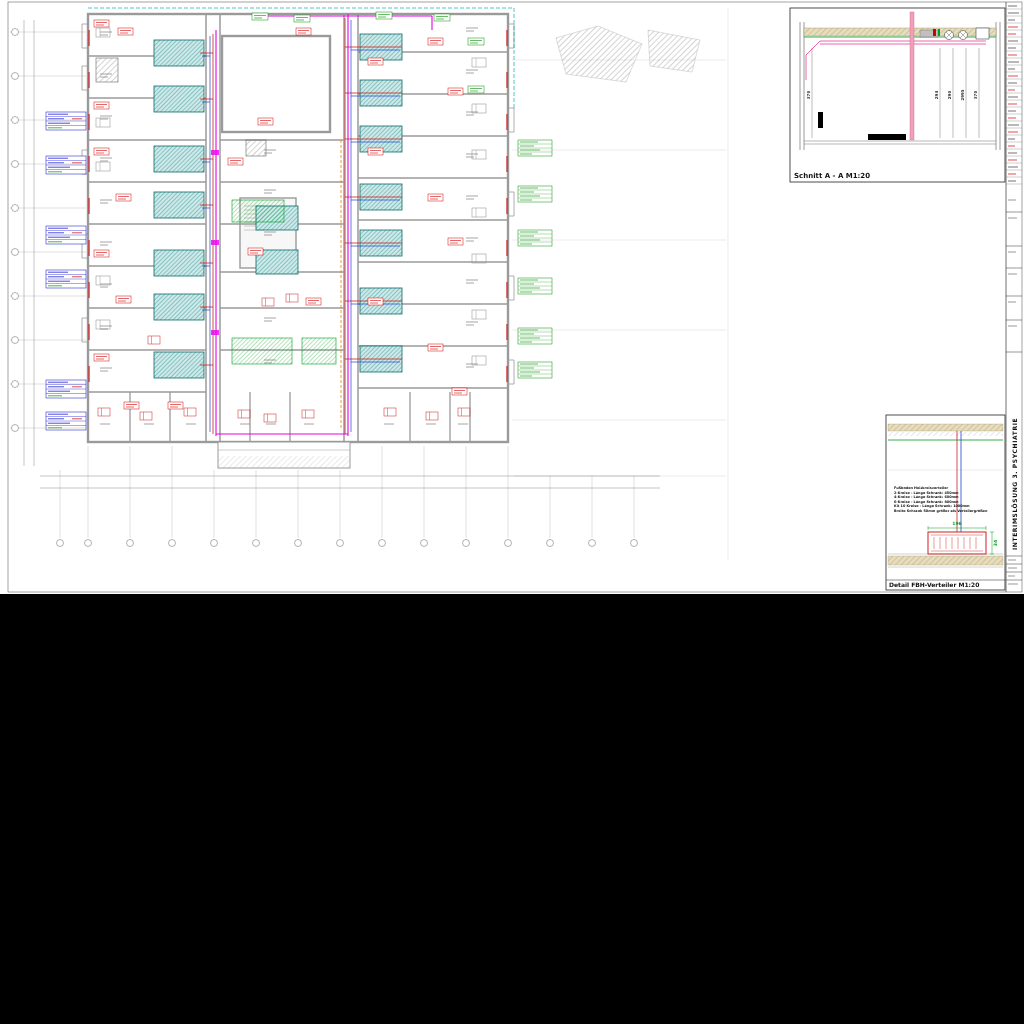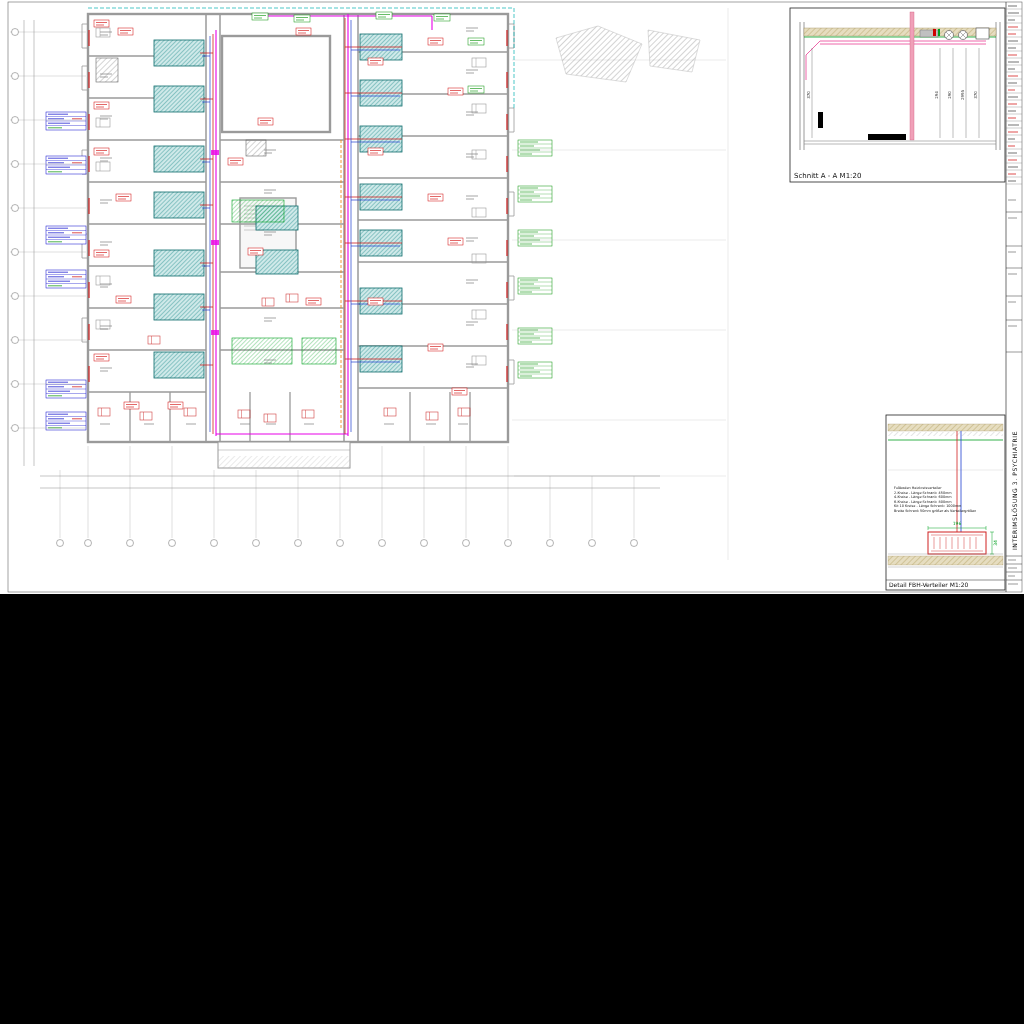--- a/index.html
+++ b/index.html
@@ -1,17 +1,17 @@
 <!DOCTYPE html>
 <html><head>
 <meta charset="utf-8">
 <style>
   html,body{margin:0;padding:0;background:#000;}
   body{width:1024px;height:1024px;position:relative;font-family:"DejaVu Sans",sans-serif;}
-  #stage{position:absolute;top:0;left:0;width:1007px;height:1024px;}
+  #stage{position:absolute;top:0;left:0;width:1007px;height:1024px;font-weight:bold;}
   svg{display:block;}
   text{font-family:"DejaVu Sans",sans-serif;fill:#111;}
   .detail-title{font-size:7px;}
   .fbh-title{font-size:6px;}
   .note-line{font-size:3.4px;}
   .dim-text{font-size:4px;fill:#333;}
   .dim-green{font-size:4.5px;fill:#00a020;}
   .tb-title{font-size:6px;letter-spacing:.6px;}
 </style>
 </head>

